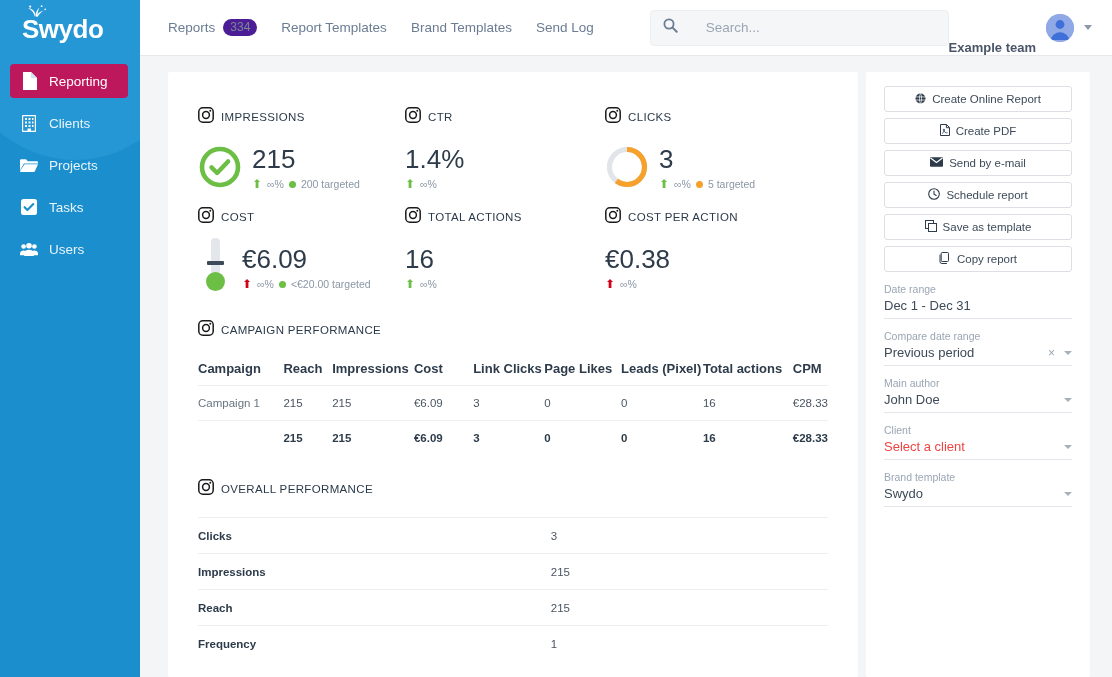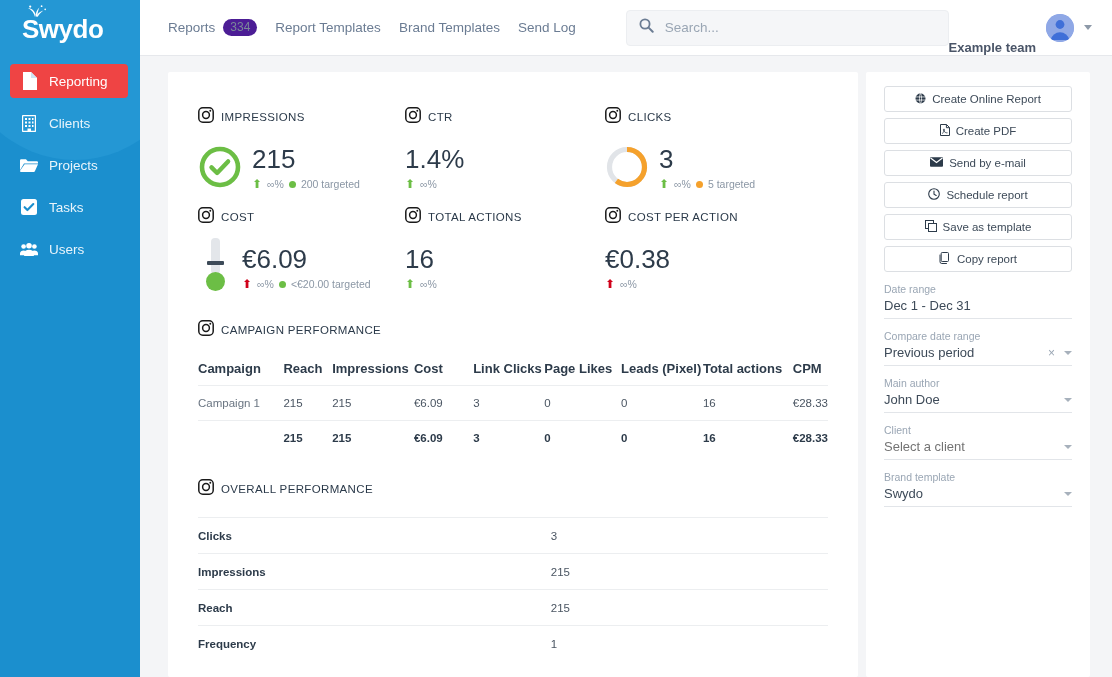--- a/index.html
+++ b/index.html
@@ -34,48 +34,48 @@
     color:#fff; font-size:26px; font-weight:bold; letter-spacing:-0.5px;
     line-height: 30px; position: relative; display:inline-block;
   }
   .logo-sprout{ position:absolute; left:3px; top:-9px; }
   .nav { position: relative; z-index: 2; margin-top: 8px; }
   .nav-item {
     display:flex; align-items:center; gap:11px;
     height:34px; margin: 0 12px 8px 10px; padding-left: 10px;
     border-radius:4px; cursor:pointer;
   }
-  .nav-item.active { background:#ef4444; }
+  .nav-item.active { background:#be185d; }
   .nav-label { color:#e8f4fb; font-size:13.5px; }
   .nav-item.active .nav-label { color:#ffffff; }
   .nav-ico { width:18px; height:18px; display:flex; align-items:center; justify-content:center; }
 
   
   .right { flex:1; display:flex; flex-direction:column; min-width:0; }
 
   
   .topbar {
     height:56px; background:#ffffff; border-bottom:1px solid #e6e8ec;
     display:flex; align-items:center; padding:0 20px 0 28px; gap:0;
     flex: 0 0 56px;
   }
   .topnav { display:flex; align-items:center; gap:0; }
   .topnav-item{
     display:flex; align-items:center; gap:8px;
     font-size:13.5px; color:#6b7c93; cursor:pointer;
-    padding: 0 18px 0 0;
+    padding: 0 24px 0 0;
   }
   .badge-count{
     background:#4c1d95; color:#7a8899; font-size:12px;
     border-radius:9px; padding:2px 7px 2.5px; line-height:1;
   }
   .search-wrap{
     flex:1; max-width:325px; margin-left:32px;
     background:#f5f6f8; border:1px solid #eceef1; border-radius:4px;
-    height:36px; display:flex; align-items:center; padding:0 12px; gap:11px;
+    height:36px; display:flex; align-items:center; padding:0 12px; gap:28px;
   }
   .search-input{
     border:none; background:transparent; outline:none; width:100%;
     font-family:"Liberation Sans", sans-serif; font-size:13.5px; color:#444;
   }
   .search-input::placeholder{ color:#9aa6b4; }
   .team{ margin-left:auto; display:flex; align-items:center; gap:10px; cursor:pointer; }
   .team-name{ font-size:13px; color:#4a5568; font-weight:bold;margin-top:39px; }
   .avatar{
     width:28px;height:28px;border-radius:50%;background:#8ba4e8;
@@ -158,21 +158,21 @@
     font-size:11.5px; color:#3d4a58; cursor:pointer;
     font-family:"Liberation Sans", sans-serif;
   }
   .field{ margin-top:11px; }
   .field-label{ font-size:10.5px; color:#9aa6b4; margin-bottom:3px; }
   .field-ctl{
     display:flex; align-items:center; border-bottom:1px solid #e2e5e9;
     padding-bottom:5px; cursor:pointer;
   }
   .field-val{ font-size:13px; color:#3d4a58; flex:1; }
-  .field-val.ph{ color:#737373; }
+  .field-val.ph{ color:#ef4444; }
   .fld-x{ font-size:12px; color:#9aa6b4; margin-right:9px; }
   .caret-dd{ width:0;height:0;border-left:4px solid transparent;border-right:4px solid transparent;border-top:4.5px solid #a7b1bc; }
 </style>
 </head>
 <body>
 
 <div class="app">
 
   <div class="sidebar">
     <div class="logo">

